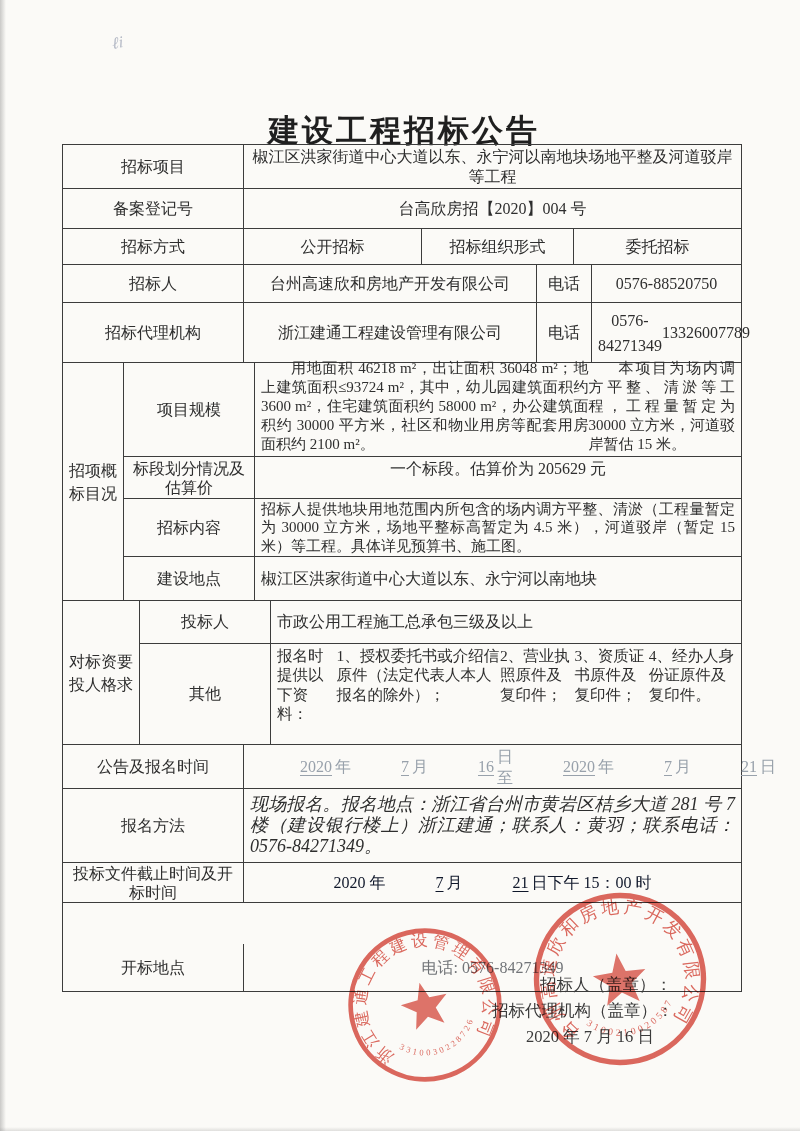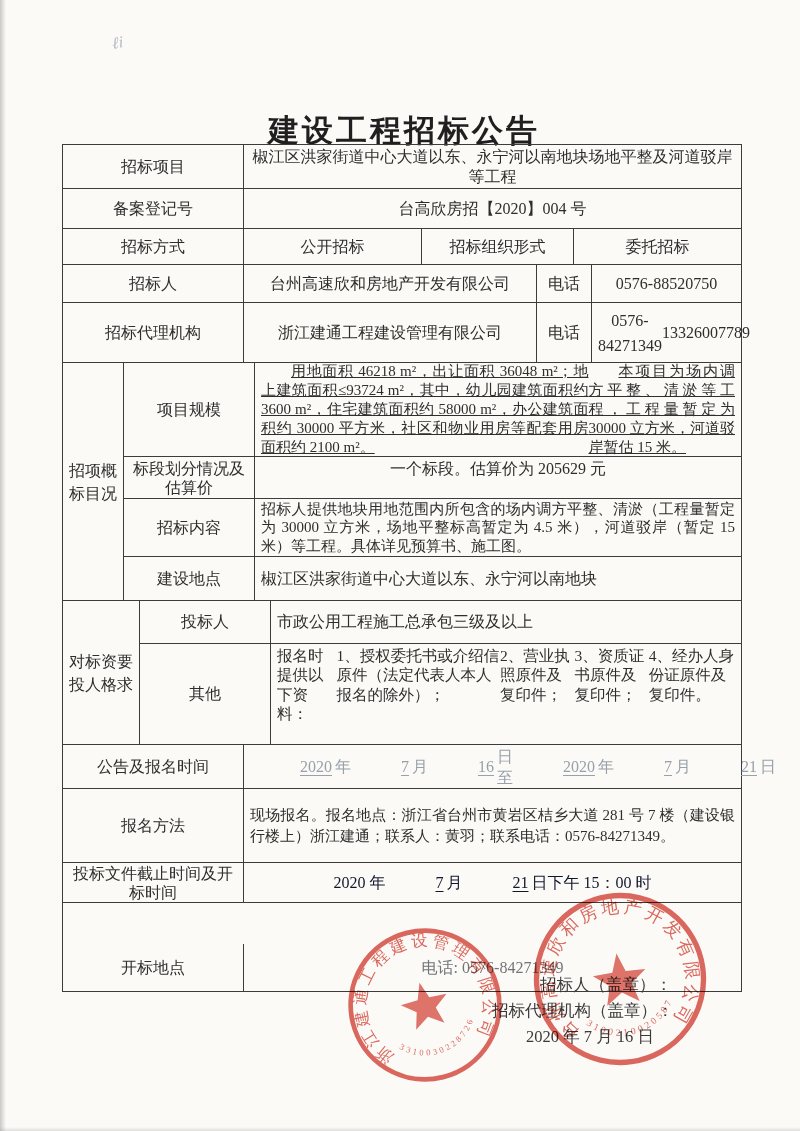--- a/index.html
+++ b/index.html
@@ -106,21 +106,21 @@
 
     <div class="row" style="height:238px;">
       <div class="cell narrow colstack">
         <div>招标</div>
         <div>项目</div>
         <div>概况</div>
       </div>
       <div class="group-rows">
         <div class="row h-scale">
           <div class="cell sublbl">项目规模</div>
-          <div class="cell content para colstack" style="align-items:center;text-decoration:underline;">
+          <div class="cell content para colstack" style="align-items:flex-end;">
             <p>用地面积 46218 m²，出让面积 36048 m²；地上建筑面积≤93724 m²，其中，幼儿园建筑面积约 3600 m²，住宅建筑面积约 58000 m²，办公建筑面积约 30000 平方米，社区和物业用房等配套用房面积约 2100 m²。</p>
             <p>本项目为场内调方平整、清淤等工程，工程量暂定为 30000 立方米，河道驳岸暂估 15 米。</p>
           </div>
         </div>
         <div class="row h-sections">
           <div class="cell sublbl" style="line-height:19px;">标段划分情况及估算价</div>
           <div class="cell content colstack lines" style="align-items:stretch;line-height:20px;">
             <div>一个标段。</div>
             <div>估算价为 205629 元</div>
           </div>
@@ -178,21 +178,21 @@
           <span> 日 </span>
           <span class="u">11</span>
           <span> 时 </span>
           <span class="u">30</span>
           <span> 分止</span>
         </div>
     </div>
 
     <div class="row h-signup">
       <div class="cell lbl">报名方法</div>
-      <div class="cell content para" style="font-size:15px;line-height:21px;">现场报名。报名地点：浙江省台州市黄岩区桔乡大道 281 号 7 楼（建设银行楼上）浙江建通；联系人：黄羽；联系电话：0576-84271349。</div>
+      <div class="cell content para" style="font-size:18px;line-height:21px;font-style:italic;">现场报名。报名地点：浙江省台州市黄岩区桔乡大道 281 号 7 楼（建设银行楼上）浙江建通；联系人：黄羽；联系电话：0576-84271349。</div>
     </div>
 
     <div class="row h-deadline">
       <div class="cell lbl" style="line-height:19px;">投标文件截止时间及开标时间</div>
       <div class="cell content center gray-fill2">
           <span>2020 年 </span>
           <span class="u">7</span>
           <span> 月 </span>
           <span class="u">21</span>
           <span> 日下午 15：00 时</span>

